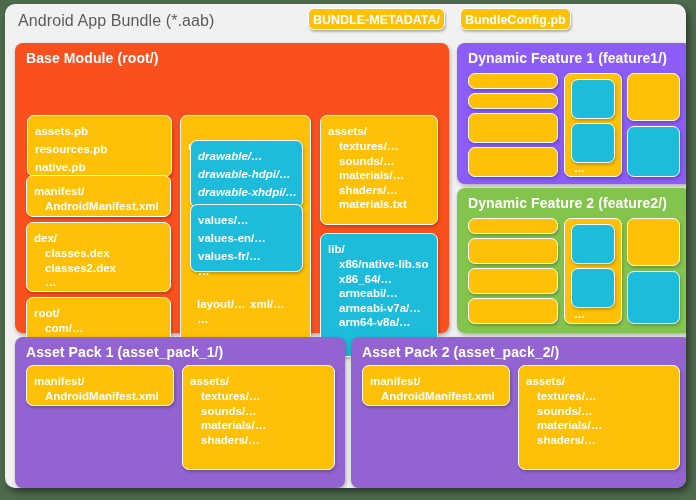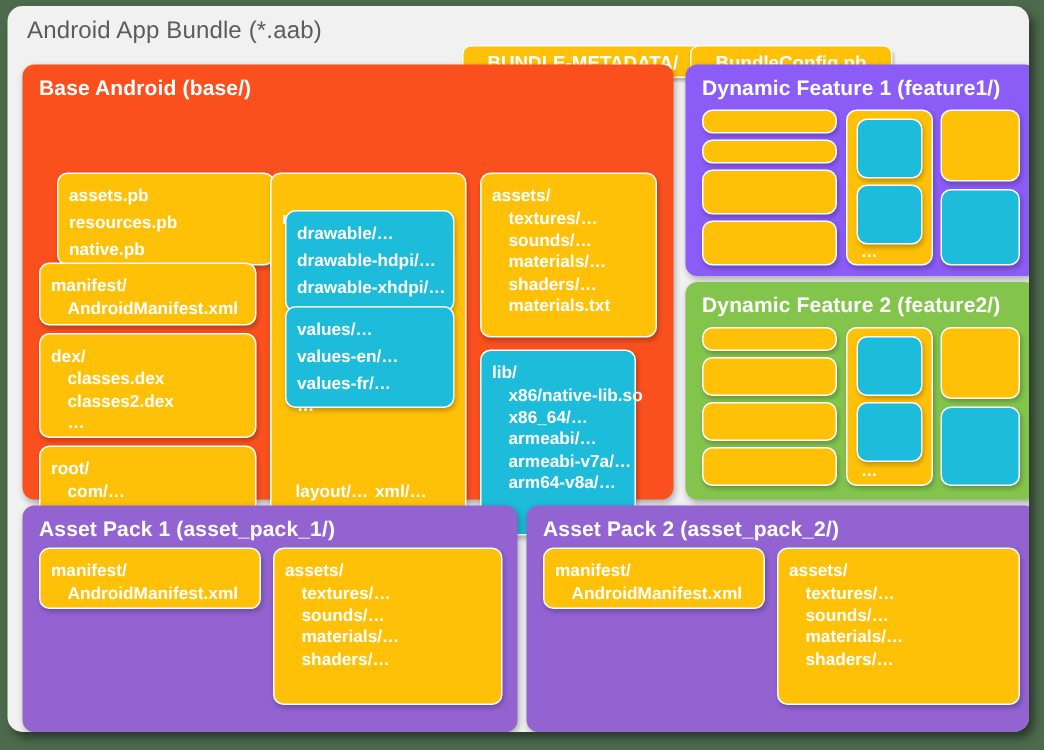--- a/index.html
+++ b/index.html
@@ -16,26 +16,26 @@
     overflow:hidden;
   }
   
   .hdr{position:absolute;left:0;top:0;width:100%;height:38px;}
   .hdr-title{
     position:absolute;left:13px;top:8px;
     font-size:16px;color:#5c5c5c;font-weight:400;
     letter-spacing:.1px;
   }
   .pill{
-    position:absolute;top:26px;height:22px;line-height:22px;
+    position:absolute;top:4px;height:22px;line-height:22px;
     background:#fec107;color:#fff;border-radius:6px;
     font-size:12.5px;font-weight:bold;
     box-shadow:1px 2px 2px rgba(0,0,0,.25);
     border:1.6px solid #fff;
-    box-sizing:border-box;padding:0 16px;
+    box-sizing:border-box;padding:0 4px;
   }
   #pill-metadata{left:303px;}
   #pill-config{left:455px;}
 
   
   .mod{position:absolute;border-radius:8px;box-shadow:1px 2px 4px rgba(0,0,0,.3);box-sizing:border-box;}
   .mod-title{
     position:absolute;left:11px;top:7px;color:#fff;
     font-size:14px;font-weight:bold;letter-spacing:.1px;
   }
@@ -70,23 +70,23 @@
 
 <div class="card">
 
   <div class="hdr">
     <div class="hdr-title">Android App Bundle (*.aab)</div>
     <div class="pill" id="pill-metadata">BUNDLE-METADATA/</div>
     <div class="pill" id="pill-config">BundleConfig.pb</div>
   </div>
 
   <div class="mod base">
-    <div class="mod-title">Base Android (base/)</div>
-
-    <div class="box yellow" style="left:23px;top:72px;width:145px;height:62px;">
+    <div class="mod-title">Base Module (root/)</div>
+
+    <div class="box yellow" style="left:12px;top:72px;width:145px;height:62px;">
       <div class="pad">
         <span class="ln">assets.pb</span><br>
         <span class="ln">resources.pb</span><br>
         <span class="ln">native.pb</span>
       </div>
     </div>
 
     <div class="box yellow" style="left:11px;top:132px;width:145px;height:42px;">
       <div class="pad">
         <span class="ln">manifest/</span><br>
@@ -108,55 +108,55 @@
         <span class="ln">root/</span><br>
         <span class="ln ind">com/…</span>
         <span class="ln ind dots">…</span>
       </div>
     </div>
 
     <div class="box yellow" style="left:165px;top:72px;width:131px;height:242px;">
       <div class="pad" style="top:20px;">
         <span class="ln">res/</span>
       </div>
-      <div class="box cyan" style="left:9px;top:24px;width:113px;height:68px;">
+      <div class="box cyan" style="left:9px;top:24px;width:113px;height:68px;font-style:italic;">
         <div class="pad">
           <span class="ln">drawable/…</span>
           <span class="ln">drawable-hdpi/…</span>
           <span class="ln">drawable-xhdpi/…</span>
           <span class="ln dots">…</span>
         </div>
       </div>
       <div class="box cyan" style="left:9px;top:88px;width:113px;height:68px;">
         <div class="pad">
           <span class="ln">values/…</span>
           <span class="ln">values-en/…</span>
           <span class="ln">values-fr/…</span>
           <span class="ln dots">…</span>
         </div>
       </div>
-      <div class="pad" style="top:178px;left:16px;margin-top:24px;">
+      <div class="pad" style="top:178px;left:16px;">
         <span class="ln">layout/…</span>
         <span class="ln">xml/…</span>
         <span class="ln dots">…</span>
       </div>
     </div>
 
     <div class="box yellow" style="left:305px;top:72px;width:118px;height:110px;">
       <div class="pad">
         <span class="ln">assets/</span>
         <span class="ln ind">textures/…</span>
         <span class="ln ind">sounds/…</span>
         <span class="ln ind">materials/…</span>
         <span class="ln ind">shaders/…</span>
         <span class="ln ind">materials.txt</span>
       </div>
     </div>
 
-    <div class="box cyan" style="left:305px;top:190px;width:104px;height:124px;">
+    <div class="box cyan" style="left:305px;top:190px;width:118px;height:124px;">
       <div class="pad">
         <span class="ln">lib/</span>
         <span class="ln ind">x86/native-lib.so</span>
         <span class="ln ind">x86_64/…</span>
         <span class="ln ind">armeabi/…</span>
         <span class="ln ind">armeabi-v7a/…</span>
         <span class="ln ind">arm64-v8a/…</span>
       </div>
     </div>
   </div>

